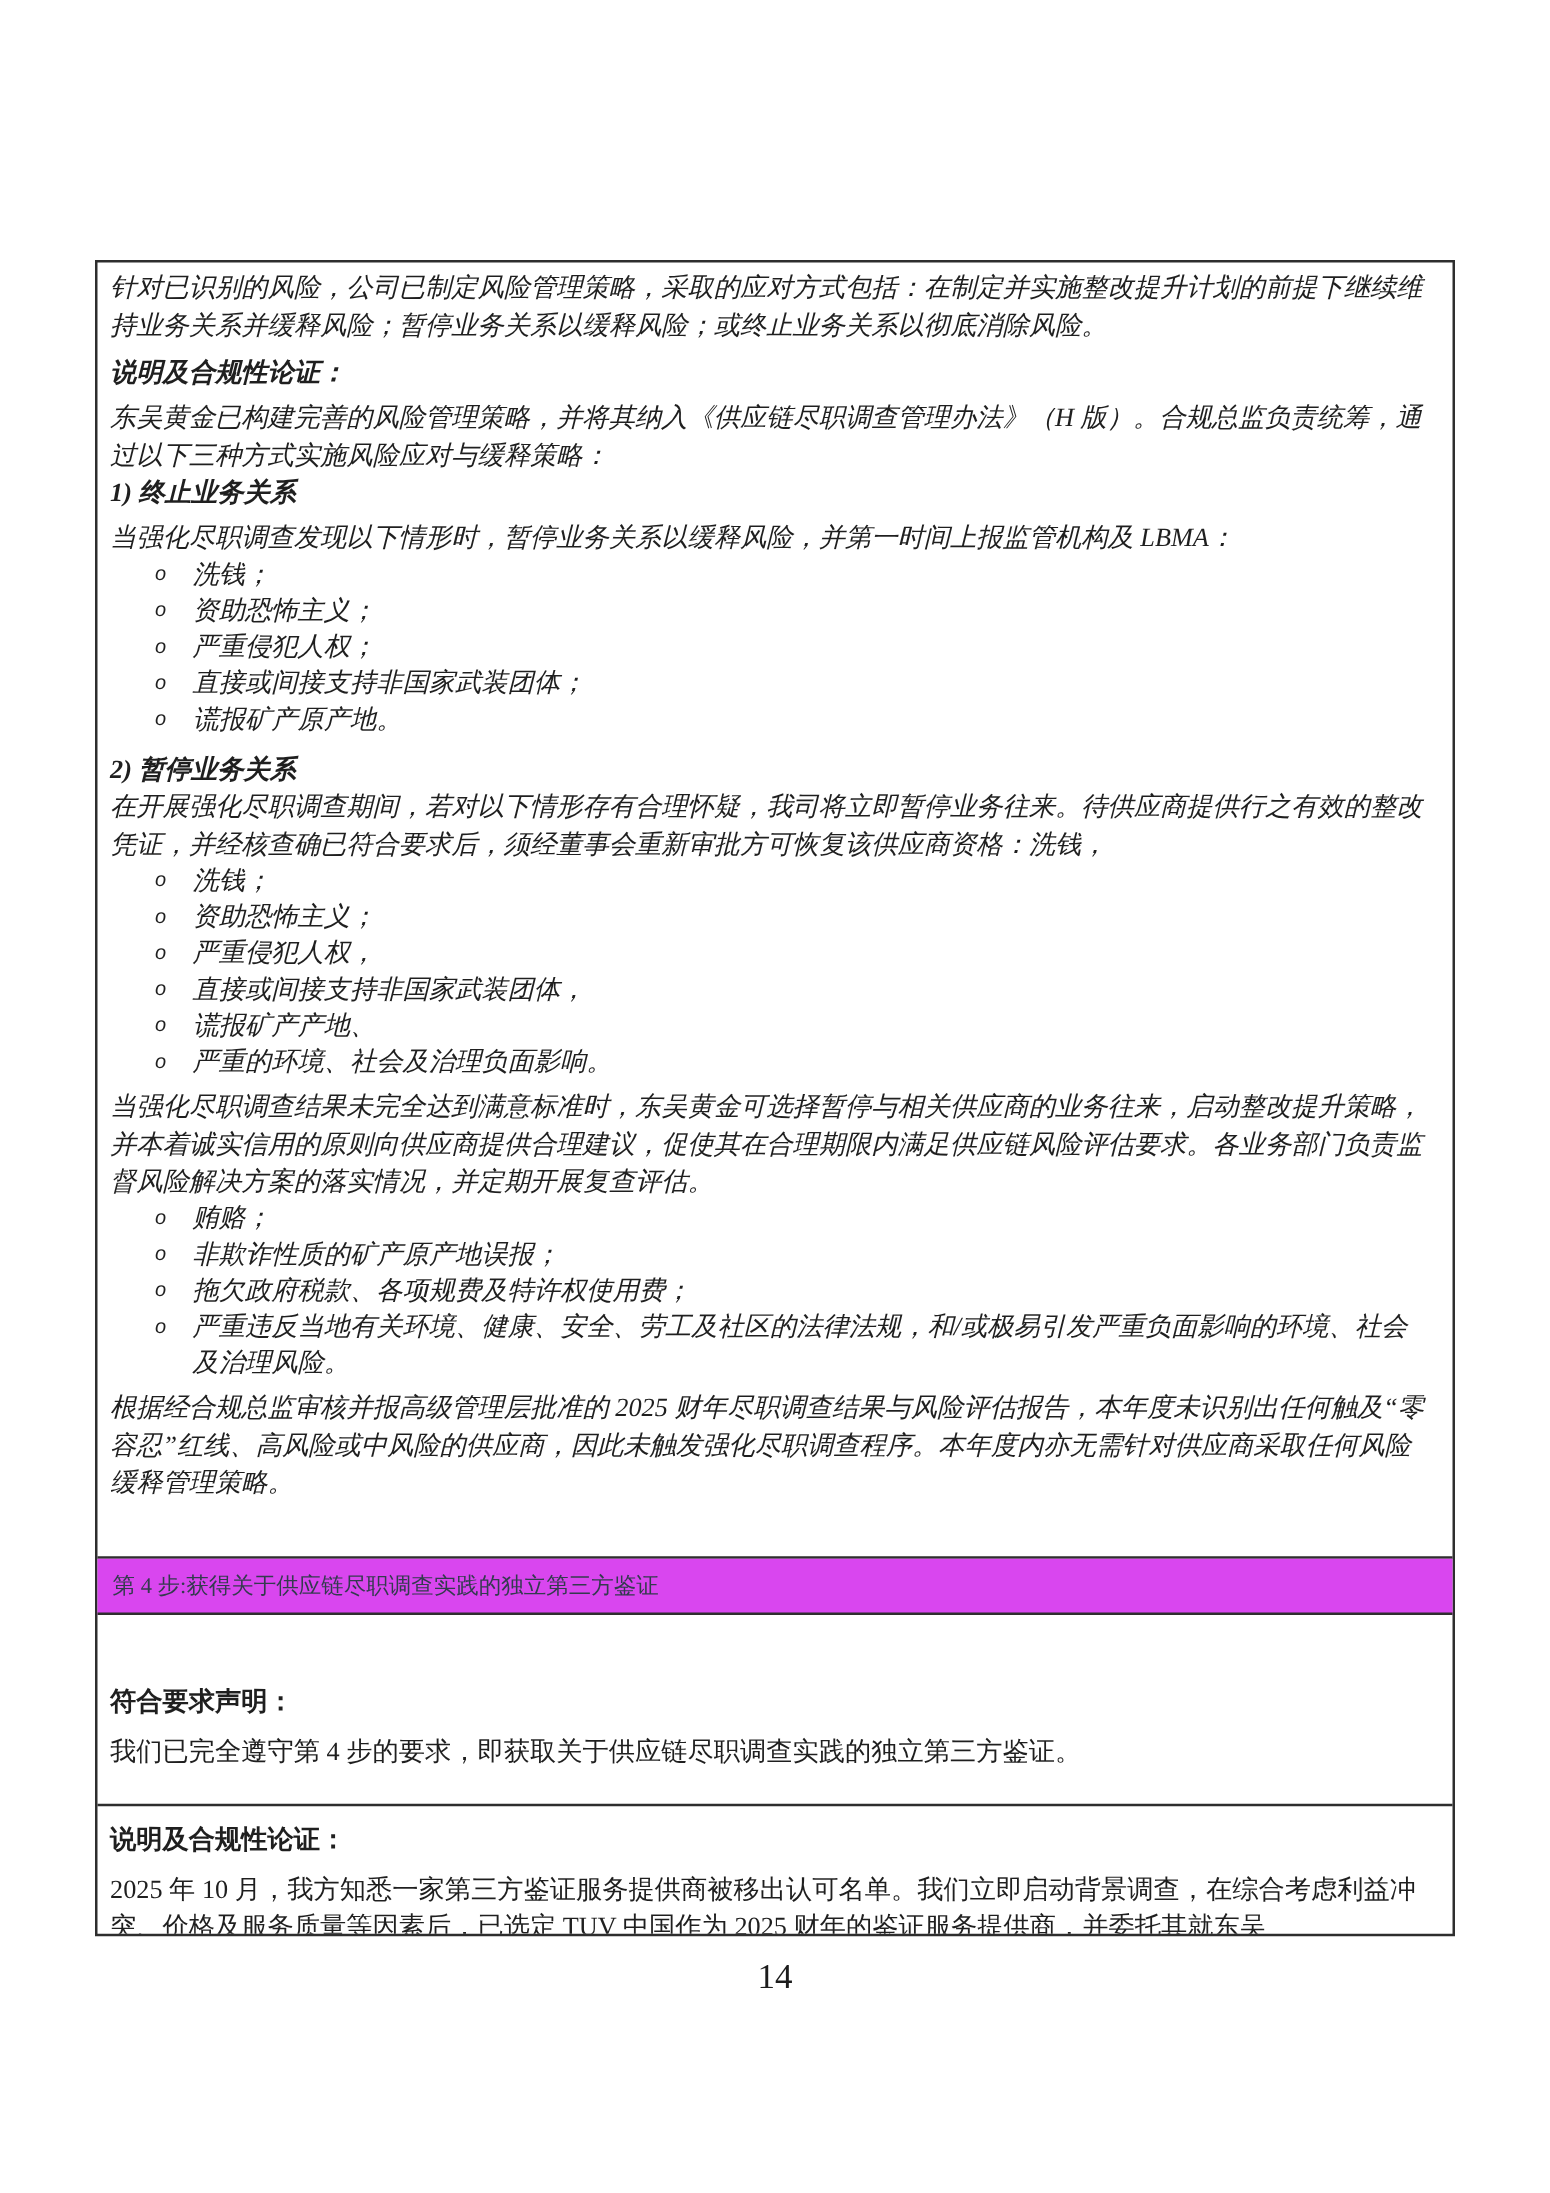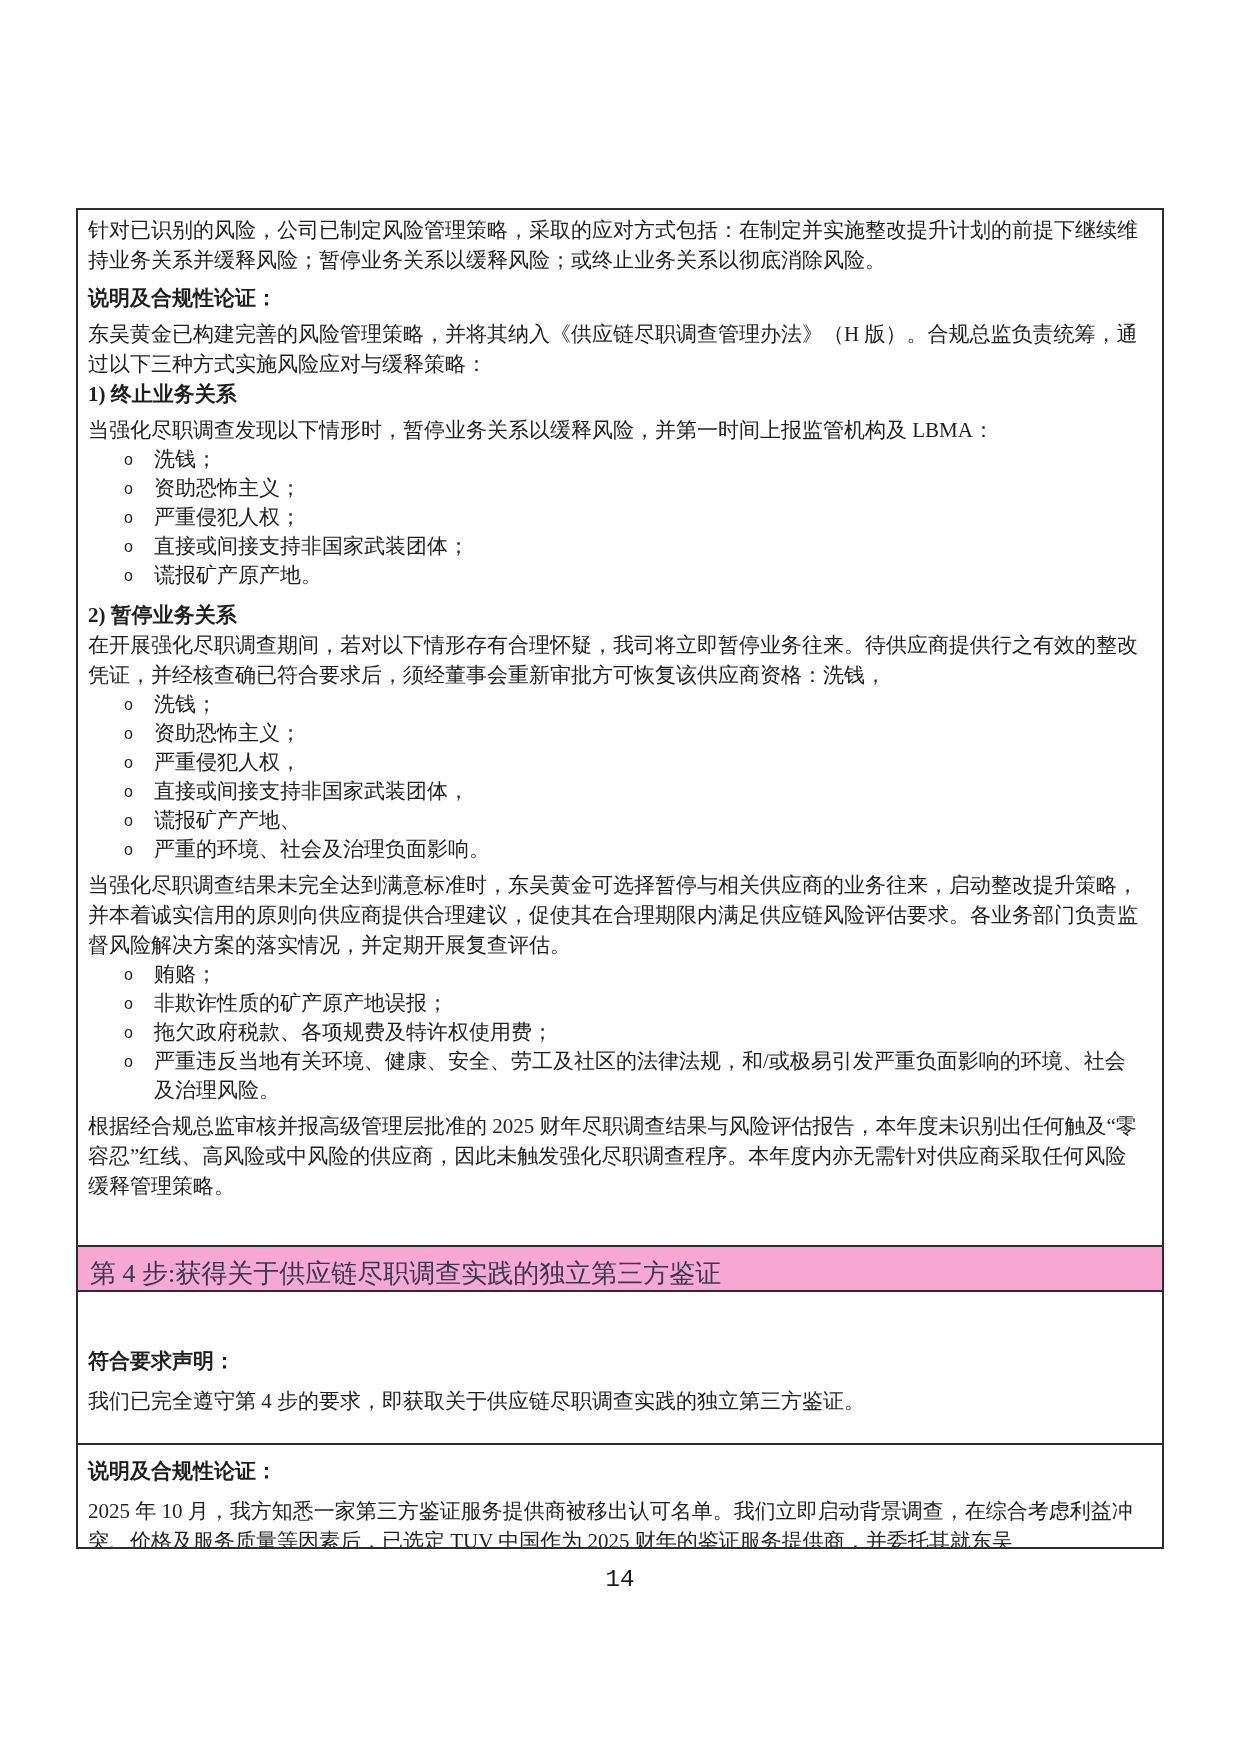--- a/index.html
+++ b/index.html
@@ -13,28 +13,28 @@
   .doc-table {
     position:absolute; left:76px; top:208px; width:1084px;
     border:2px solid #2e2e2e;
   }
   .cell {
     box-sizing:border-box;
     padding:5px 16px 0 10px;
     font-size:21px;
     overflow:hidden;
   }
-  .cell-main { height:1037px; border-bottom:2px solid #2e2e2e; }
+  .cell-main { height:1037px; border-bottom:2px solid #2e2e2e;font-style:italic; }
   .step-row {
     box-sizing:border-box;
     height:45px;
-    background:#f9a8d4;
+    background:#d946ef;
     border-bottom:2px solid #2e2e2e;
     color:#333b4e;
-    font-size:26px;
+    font-size:18px;
     padding:9px 10px 0 12px;
     overflow:hidden;
   }
   .cell-statement { height:110px; border-bottom:2px solid #2e2e2e;margin-top:43px; }
   .cell-explanation { height:102px; }
   p { margin:0; line-height:30px; }
   .mt8 { margin-top:8px; }
   .mt6 { margin-top:6px; }
   .mt12 { margin-top:0; }
   .mt10 { margin-top:10px; }
@@ -52,22 +52,22 @@
     font-size:16px;
     line-height:29px;
     font-family:"Liberation Sans",sans-serif;
   }
   .li-text { flex:1; }
   .page-number {
     position:absolute;
     left:0; right:0;
     top:1566px;
     text-align:center;
-    font-family:Liberation Mono, monospace;
-    font-size:24px;
+    font-family:Liberation Serif, serif;
+    font-size:28px;
     color:#1c1c1c;
   }
 </style>
 </head>
 <body>
 
 <div class="page">
 
   <div class="doc-table">
 

